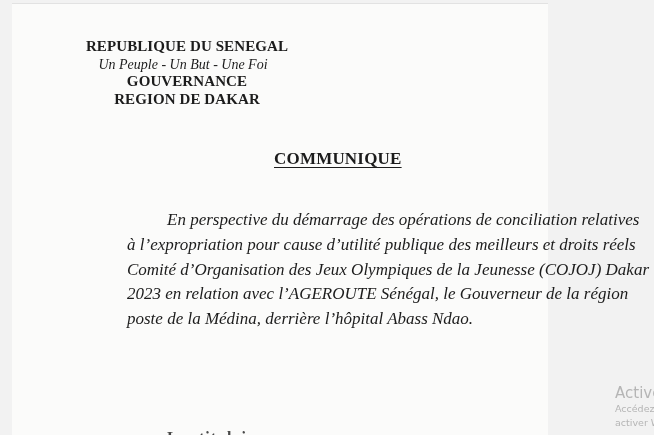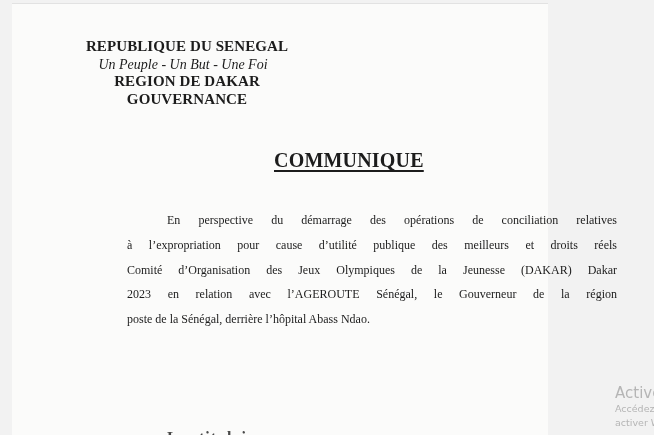--- a/index.html
+++ b/index.html
@@ -41,32 +41,33 @@
       font-style: italic;
       font-size: 14px;
       margin-left: -8px;
       text-align: center;
     }
     .title {
       position: absolute;
       left: 262px;
       top: 145px;
       font-weight: bold;
-      font-size: 20px;
+      font-size: 17px;
       text-decoration: underline;
       text-underline-offset: 3px;
       letter-spacing: 0.2px;
     }
     .body-text {
       position: absolute;
       left: 115px;
       top: 204px;
       width: 490px;
-      font-size: 12px;
+      font-size: 17px;
       line-height: 24.8px;
+      font-style: italic;
     }
     .line {
       white-space: nowrap;
       display: block;
       text-align: justify;
       text-align-last: justify;
     }
     .line.first {
       padding-left: 40px;
     }
@@ -104,32 +105,32 @@
     }
   </style>
 </head>
 <body>
 
 <div class="page">
 
   <div class="header-block">
     <div class="bold">REPUBLIQUE DU SENEGAL</div>
     <div class="motto">Un Peuple - Un But - Une Foi</div>
+    <div class="bold">GOUVERNANCE</div>
     <div class="bold">REGION DE DAKAR</div>
-    <div class="bold">GOUVERNANCE</div>
   </div>
 
   <div class="title">COMMUNIQUE</div>
 
   <div class="body-text">
     <span class="line first">En perspective du démarrage des opérations de conciliation relatives</span>
     <span class="line">à l’expropriation pour cause d’utilité publique des meilleurs et droits réels</span>
-    <span class="line">Comité d’Organisation des Jeux Olympiques de la Jeunesse (DAKAR) Dakar</span>
+    <span class="line">Comité d’Organisation des Jeux Olympiques de la Jeunesse (COJOJ) Dakar</span>
     <span class="line">2023 en relation avec l’AGEROUTE Sénégal, le Gouverneur de la région</span>
-    <span class="line last">poste de la Sénégal, derrière l’hôpital Abass Ndao.</span>
+    <span class="line last">poste de la Médina, derrière l’hôpital Abass Ndao.</span>
   </div>
 
   <div class="next-para">Les titulaires ...</div>
 
   <div class="watermark">
     <span class="wm-title">Activer</span>
     <span class="wm-sub">Accédez</span>
     <span class="wm-sub">activer W</span>
   </div>
 

